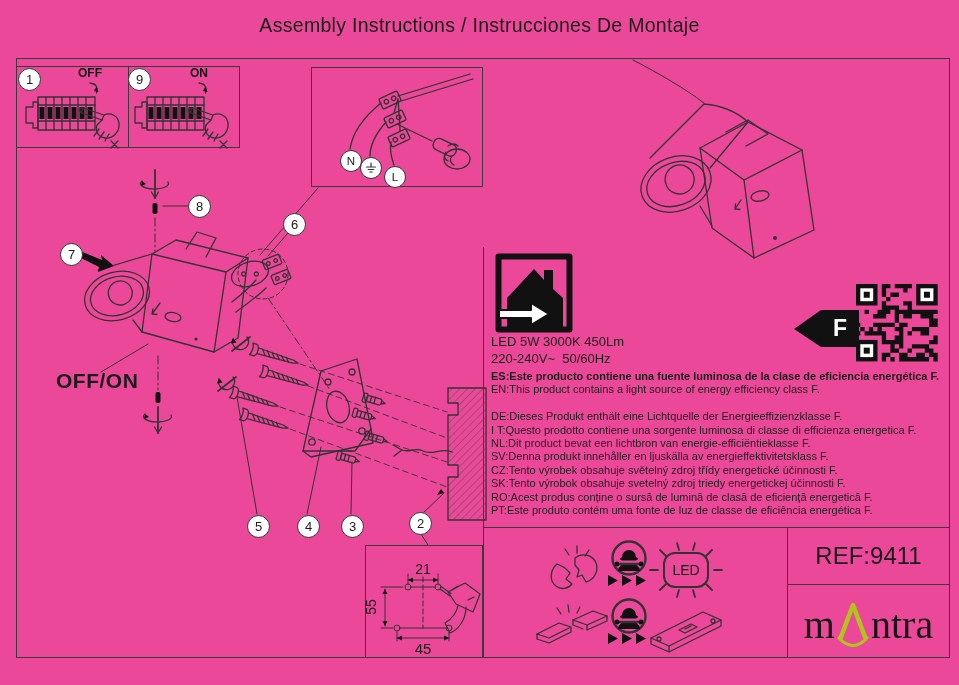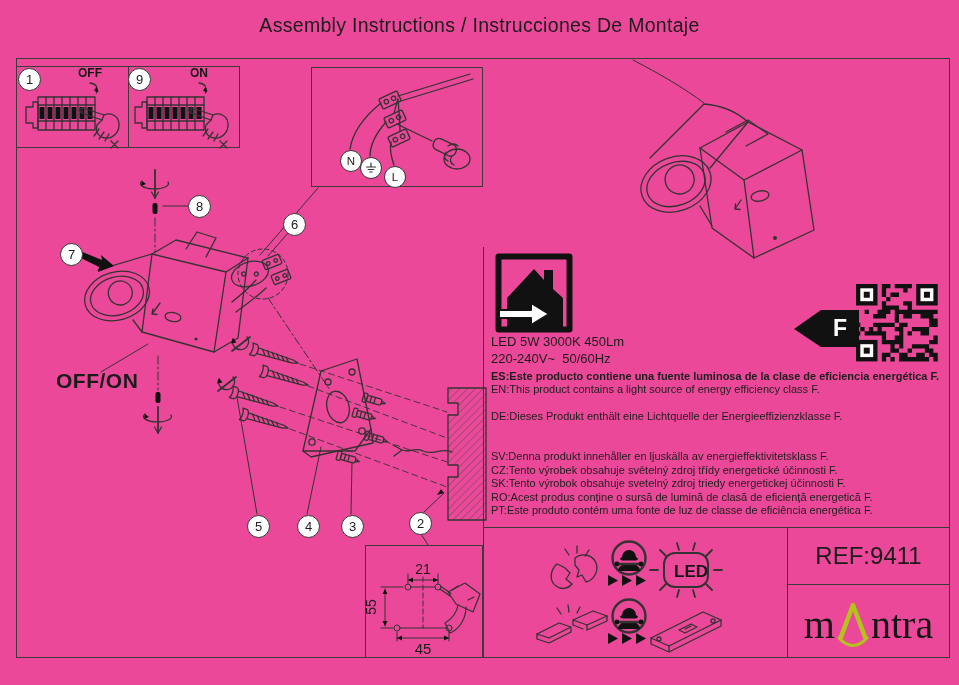--- a/index.html
+++ b/index.html
@@ -16,22 +16,22 @@
   .wcirc{position:absolute;width:20px;height:20px;border:1.3px solid #333;border-radius:50%;
          background:#fff;display:flex;align-items:center;justify-content:center;
          font-size:11.5px;color:#1b1b1b;}
   .switchlbl{position:absolute;width:40px;text-align:center;font-size:12px;font-weight:bold;color:#151515;}
   .offon{position:absolute;font-size:21px;letter-spacing:.5px;color:#1b1b1b;font-weight:bold;}
   .spec{position:absolute;font-size:13px;color:#1b1b1b;white-space:pre;}
   .lang{position:absolute;left:491px;width:455px;font-size:11px;line-height:13.4px;color:#1e1e1e;white-space:nowrap;}
   .dim{position:absolute;font-size:14px;color:#1b1b1b;text-align:center;}
   .fletter{position:absolute;left:825px;top:313px;width:30px;height:30px;display:flex;align-items:center;
            justify-content:center;color:#fff;font-weight:bold;font-size:23px;}
-  .ledlbl{position:absolute;left:664px;top:562px;width:44px;text-align:right;
-          font-size:17px;font-weight:bold;color:#161616;}
+  .ledlbl{position:absolute;left:664px;top:562px;width:44px;text-align:center;
+          font-size:14px;font-weight:normal;color:#161616;}
   .refcell{position:absolute;left:787px;top:527px;width:163px;height:57px;display:flex;
            align-items:center;justify-content:center;font-size:24px;color:#1b1b1b;}
   .brandcell{position:absolute;left:787px;top:584px;width:163px;height:74px;display:flex;
              align-items:flex-end;justify-content:center;padding-bottom:16px;box-sizing:border-box;}
   .brandtxt{font-family:"Liberation Serif",serif;font-size:40px;line-height:34px;color:#161616;}
   .brandcaret{margin:0 1px -10px 1px;}
   svg.art{position:absolute;left:0;top:0;pointer-events:none;}
 </style>
 </head>
 <body>
@@ -363,20 +363,22 @@
   <span class="callout" style="left:409px;top:512px;">2</span>
 
   <div class="offon" style="left:56px;top:369px;">OFF/ON</div>
 
   <div class="spec" style="left:491px;top:334px;">LED 5W 3000K 450Lm</div>
   <div class="spec" style="left:491px;top:351px;">220-240V~  50/60Hz</div>
 
   <div class="lang" style="top:370px;font-weight:bold;">ES:Este producto contiene una fuente luminosa de la clase de eficiencia energética F.</div>
   <div class="lang" style="top:383px;">EN:This product contains a light source of energy efficiency class F.</div>
   <div class="lang" style="top:410px;">DE:Dieses Produkt enthält eine Lichtquelle der Energieeffizienzklasse F.</div>
+  <div class="lang" style="top:424px;">I T:Questo prodotto contiene una sorgente luminosa di classe di efficienza energetica F.</div>
+  <div class="lang" style="top:437px;">NL:Dit product bevat een lichtbron van energie-efficiëntieklasse F.</div>
   <div class="lang" style="top:450px;">SV:Denna produkt innehåller en ljuskälla av energieffektivitetsklass F.</div>
   <div class="lang" style="top:464px;">CZ:Tento výrobek obsahuje světelný zdroj třídy energetické účinnosti F.</div>
   <div class="lang" style="top:477px;">SK:Tento výrobok obsahuje svetelný zdroj triedy energetickej účinnosti F.</div>
   <div class="lang" style="top:491px;">RO:Acest produs conține o sursă de lumină de clasă de eficiență energetică F.</div>
   <div class="lang" style="top:504px;">PT:Este produto contém uma fonte de luz de classe de eficiência energética F.</div>
 
   <div class="fletter">F</div>
 
   <div class="dim" style="left:405px;top:561px;width:36px;">21</div>
   <div class="dim" style="left:356px;top:599px;width:30px;transform:rotate(-90deg);">55</div>

